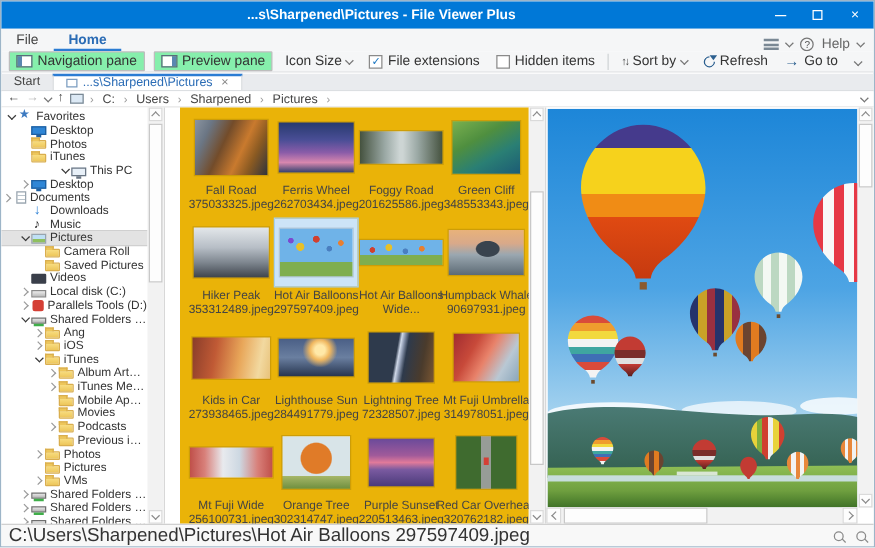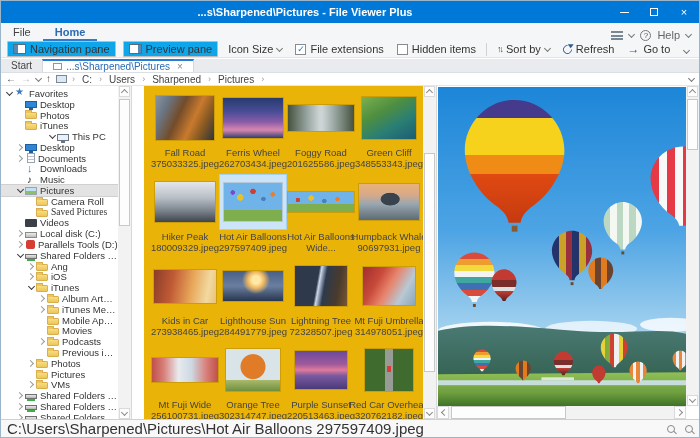--- a/index.html
+++ b/index.html
@@ -17,21 +17,21 @@
   .rtab{padding:2px 12px 3px 12px;color:#444;}
   .rtab.active{color:#2b6cb5;border-bottom:2px solid #2b7cd3;padding-bottom:1px;font-weight:bold;}
   .ribbon-right{margin-left:auto;display:flex;align-items:center;gap:6px;padding-right:8px;color:#666;}
   .lines-ico{width:12px;height:9px;border-top:2px solid #7a8894;border-bottom:2px solid #7a8894;position:relative;}
   .lines-ico::before{content:"";position:absolute;left:0;right:0;top:2.5px;height:2px;background:#7a8894;}
   .help-q{width:11px;height:11px;border:1px solid #777;border-radius:50%;font-size:8px;display:inline-flex;align-items:center;justify-content:center;color:#555;}
   .chv{display:inline-block;width:5px;height:5px;border-right:1px solid #777;border-bottom:1px solid #777;}
   .chv.d{transform:rotate(45deg);margin-top:-2px;}
   
   .toolbar{position:absolute;top:40px;left:0;right:0;height:17px;background:#f5f6f7;border-bottom:1px solid #e3e5e8;display:flex;align-items:center;font-size:11px;padding:0 6px;gap:7px;color:#333;}
-  .tbtn{display:flex;align-items:center;gap:4px;padding:1px 5px;background:#0ea5e9;border:1px solid #bdbdbd;border-radius:1px;}
+  .tbtn{display:flex;align-items:center;gap:4px;padding:1px 5px;background:#86efac;border:1px solid #bdbdbd;border-radius:1px;}
   .tlabel{display:flex;align-items:center;gap:4px;padding:1px 3px;}
   .tico{width:13px;height:10px;border:1px solid #5a6b7a;background:#fff;}
   .tico.nav{background:linear-gradient(90deg,#5a87b0 0 4px,#fff 4px);}
   .tico.prev{background:linear-gradient(90deg,#fff 0 8px,#5a87b0 8px);}
   .cbx{width:11px;height:11px;border:1px solid #8a8a8a;background:#fff;display:inline-flex;align-items:center;justify-content:center;font-size:9px;color:#1f7ac4;}
   .vsep{width:1px;height:13px;background:#d0d3d6;}
   .sorticon{font-size:9px;letter-spacing:-2px;color:#444;}
   .refresh-ico{width:9px;height:9px;border:1.5px solid #2b5f8f;border-radius:50%;border-top-color:transparent;transform:rotate(45deg);position:relative;}
   .refresh-ico::after{content:"";position:absolute;top:-3px;right:-1px;border:3px solid transparent;border-left:4px solid #2b5f8f;transform:rotate(45deg);}
   .goto-ico{color:#2b5f8f;font-size:12px;line-height:10px;}
@@ -254,21 +254,21 @@
         <div class="trow" style="padding-left: 3px; margin-left: 43px;">
           <span class="tarw down"></span>
           <span class="ic ic-computer"></span>
           <span class="tlbl">This PC</span>
         </div>
         <div class="trow" style="padding-left: 14px;">
           <span class="tarw right"></span>
           <span class="ic ic-desktop-blue"></span>
           <span class="tlbl">Desktop</span>
         </div>
-        <div class="trow" style="padding-left: 14px;">
+        <div class="trow" style="">
           <span class="tarw right"></span>
           <span class="ic ic-document"></span>
           <span class="tlbl">Documents</span>
         </div>
         <div class="trow" style="padding-left: 14px;">
           <span class="tarw"></span>
           <span class="ic ic-download"></span>
           <span class="tlbl">Downloads</span>
         </div>
         <div class="trow" style="padding-left: 14px;">
@@ -279,21 +279,21 @@
         <div class="trow tsel" style="padding-left: 14px;">
           <span class="tarw down"></span>
           <span class="ic ic-picture"></span>
           <span class="tlbl">Pictures</span>
         </div>
         <div class="trow" style="padding-left: 25px;">
           <span class="tarw"></span>
           <span class="ic ic-folder"></span>
           <span class="tlbl">Camera Roll</span>
         </div>
-        <div class="trow" style="padding-left: 25px; font-family: Liberation Serif, serif;">
+        <div class="trow" style="padding-left: 25px;">
           <span class="tarw"></span>
           <span class="ic ic-folder"></span>
           <span class="tlbl">Saved Pictures</span>
         </div>
         <div class="trow" style="padding-left: 14px;">
           <span class="tarw"></span>
           <span class="ic ic-video"></span>
           <span class="tlbl">Videos</span>
         </div>
         <div class="trow" style="padding-left: 14px;">
@@ -422,21 +422,21 @@
             <div class="thumb t-green-cliff"></div>
           </div>
           <div class="cap">Green Cliff</div>
           <div class="cap">348553343.jpeg</div>
         </div>
         <div class="cell">
           <div class="thumbwrap">
             <div class="thumb t-hiker-peak"></div>
           </div>
           <div class="cap">Hiker Peak</div>
-          <div class="cap">180009329.jpeg</div>
+          <div class="cap">353312489.jpeg</div>
         </div>
         <div class="cell">
           <div class="thumbwrap sel">
             <div class="thumb t-hot-air-balloons"></div>
           </div>
           <div class="cap">Hot Air Balloons</div>
           <div class="cap">297597409.jpeg</div>
         </div>
         <div class="cell">
           <div class="thumbwrap">

